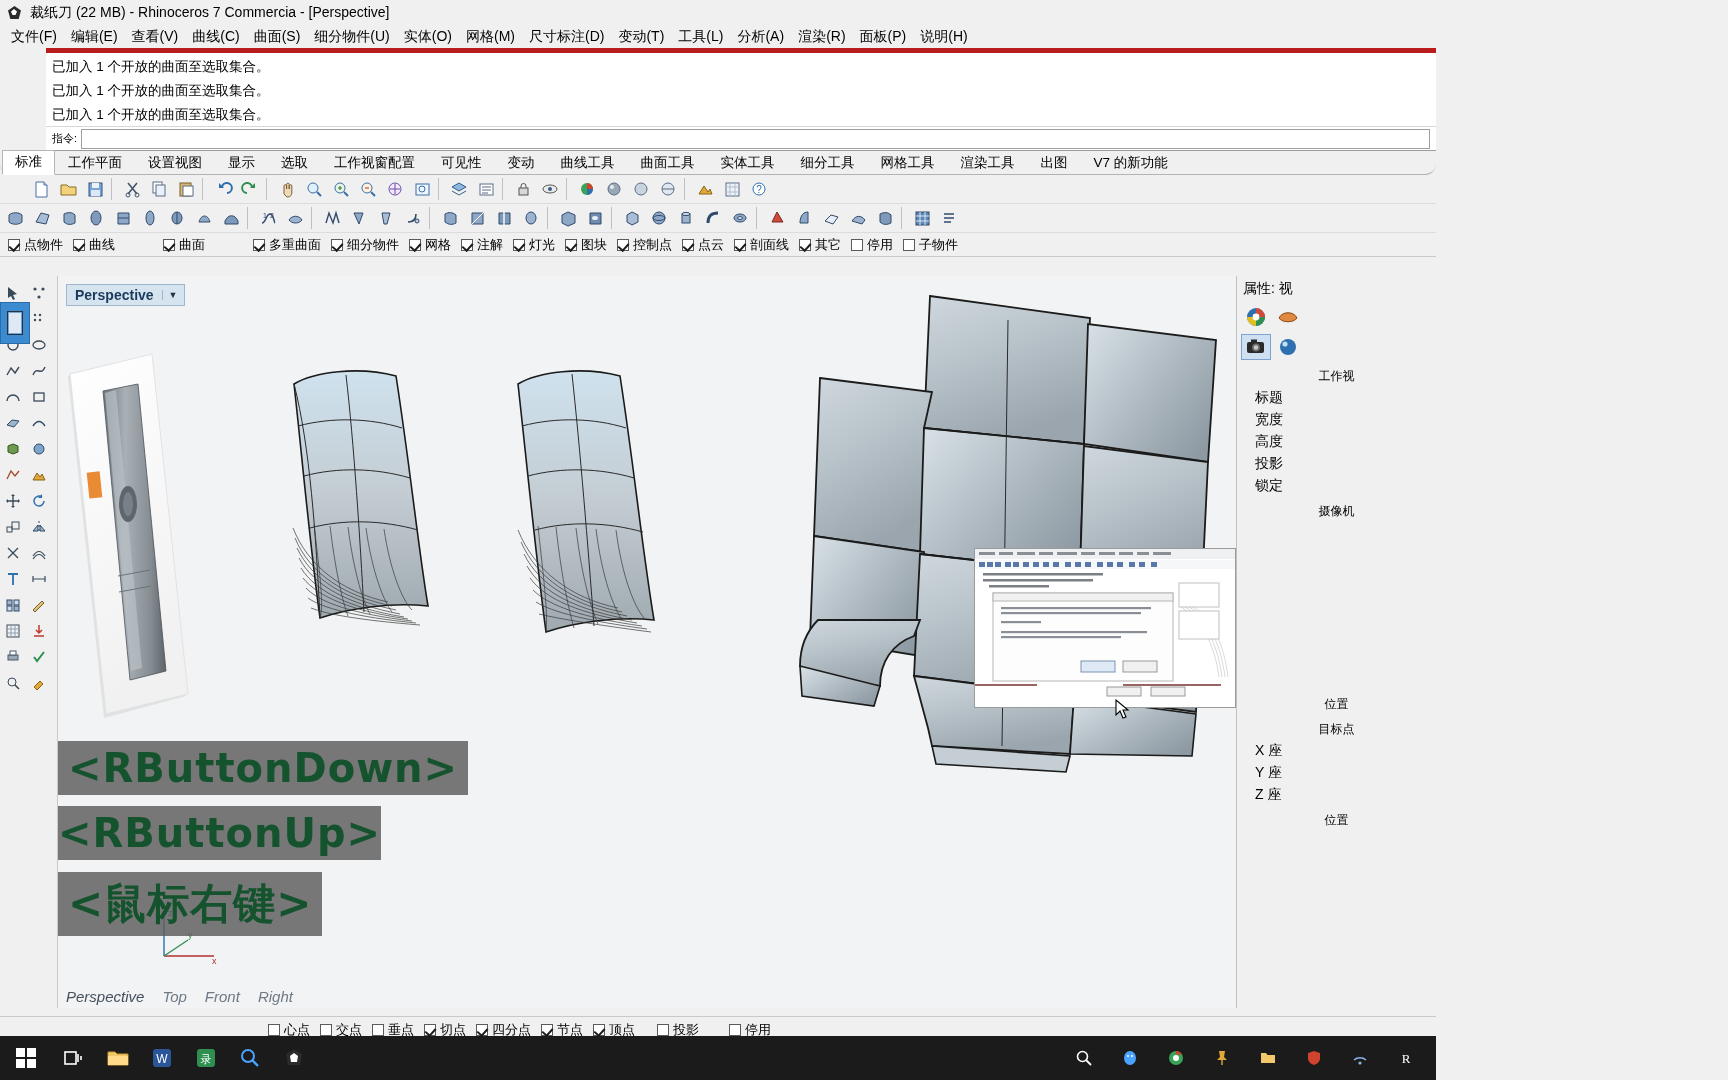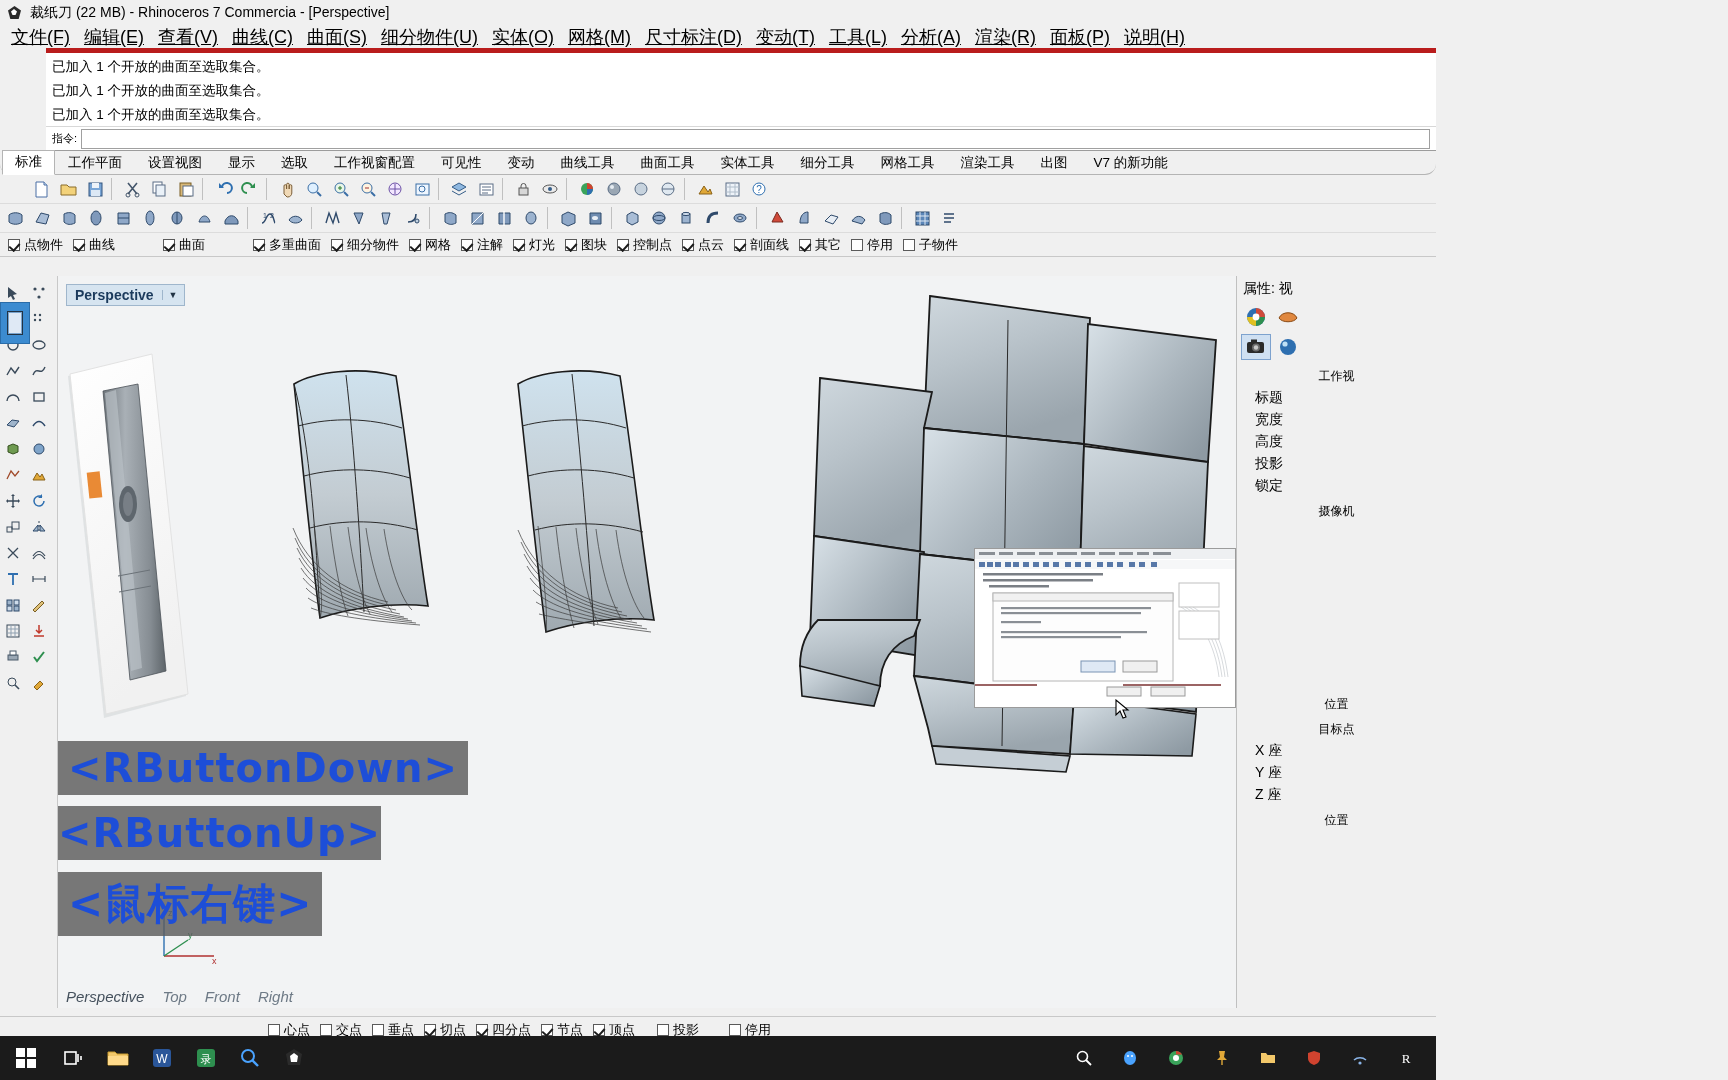--- a/index.html
+++ b/index.html
@@ -16,21 +16,21 @@
   .titlebar { height:26px; background:#f0f0f0; display:flex; align-items:center; padding:0 6px; }
   .title-ico { width:18px; height:18px; margin-right:6px; position:relative; flex:none; }
   .title-ico .b1 { position:absolute; left:2px; top:2px; width:13px; height:13px; background:#2b2b2b;
     clip-path:polygon(50% 0%, 100% 35%, 82% 100%, 18% 100%, 0% 35%); }
   .title-ico .b2 { position:absolute; left:5px; top:5px; width:6px; height:6px; background:#fff;
     clip-path:polygon(50% 0%, 100% 40%, 75% 100%, 25% 100%, 0% 40%); }
   .title-text { font-size:14px; color:#000; white-space:nowrap; }
 
   
   .menubar { height:22px; display:flex; align-items:center; padding:0 4px; background:#f0f0f0; }
-  .menu-item { padding:1px 7px; font-size:18px; white-space:nowrap; cursor:default;text-decoration:underline; }
+  .menu-item { padding:1px 7px; font-size:14px; white-space:nowrap; cursor:default; }
 
   
   .cmd-wrap { background:#fef9c3; border-top:5px solid #b91c1c; border-bottom:1px solid #9c9c9c;margin-left:46px; }
   .cmd-hist { height:73px; padding:2px 6px; font-size:13.5px; line-height:24px; overflow:hidden; background:#fff; }
   .cmd-line { white-space:nowrap; }
   .cmd-prompt-row { display:flex; align-items:center; height:24px; padding:0 6px; background:#fff;
      border-top:1px solid #d8d8d8; }
   .cmd-prompt-label { font-size:11px; margin-right:4px; }
   .cmd-input { flex:1; height:20px; border:1px solid #a0a0a0; background:#fff; font-size:13px;
      outline:none; padding:0 3px; }
@@ -72,21 +72,21 @@
      border:1px solid transparent; cursor:default; }
 
   .viewport { position:relative; flex:1; background:#f2f3f4; overflow:hidden; }
   .vp-label { position:absolute; left:8px; top:8px; display:flex; align-items:center;
      background:#d6e4f0; border:1px solid #9fb6cc; font-size:14px; font-weight:bold;
      color:#1b3a5c; padding:2px 6px 2px 8px; z-index:6; }
   .vp-label .caret { margin-left:8px; border-left:1px solid #9fb6cc; padding-left:6px;
      font-size:9px; color:#234; }
 
   .overlay-txt { position:absolute; left:0; font-family:"DejaVu Sans", sans-serif;
-     font-weight:bold; color:#1d4ed8; background:rgba(92,92,92,0.82); white-space:nowrap;
+     font-weight:bold; color:#14532d; background:rgba(92,92,92,0.82); white-space:nowrap;
      letter-spacing:1px; z-index:9; }
   #ov1 { top:465px; font-size:40px; padding:4px 10px; }
   #ov2 { top:530px; font-size:40px; padding:4px 0; }
   #ov3 { top:596px; font-size:42px; padding:4px 10px; }
 
   .vp-tabs { position:absolute; left:8px; bottom:3px; display:flex; gap:18px; font-size:15px;
      color:#6e7a86; font-style:italic; z-index:7; }
   .vp-tabs .vt.active { color:#44505c; }
   .vp-axis { position:absolute; left:96px; bottom:42px; width:70px; height:60px; z-index:5; }
 

